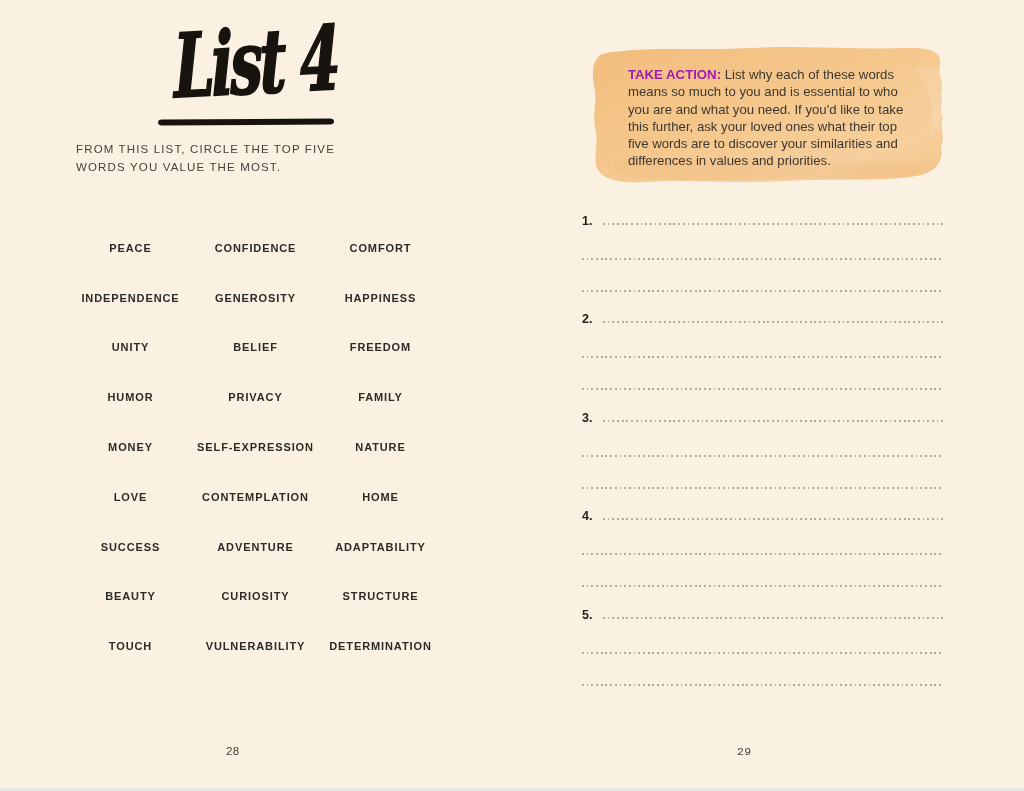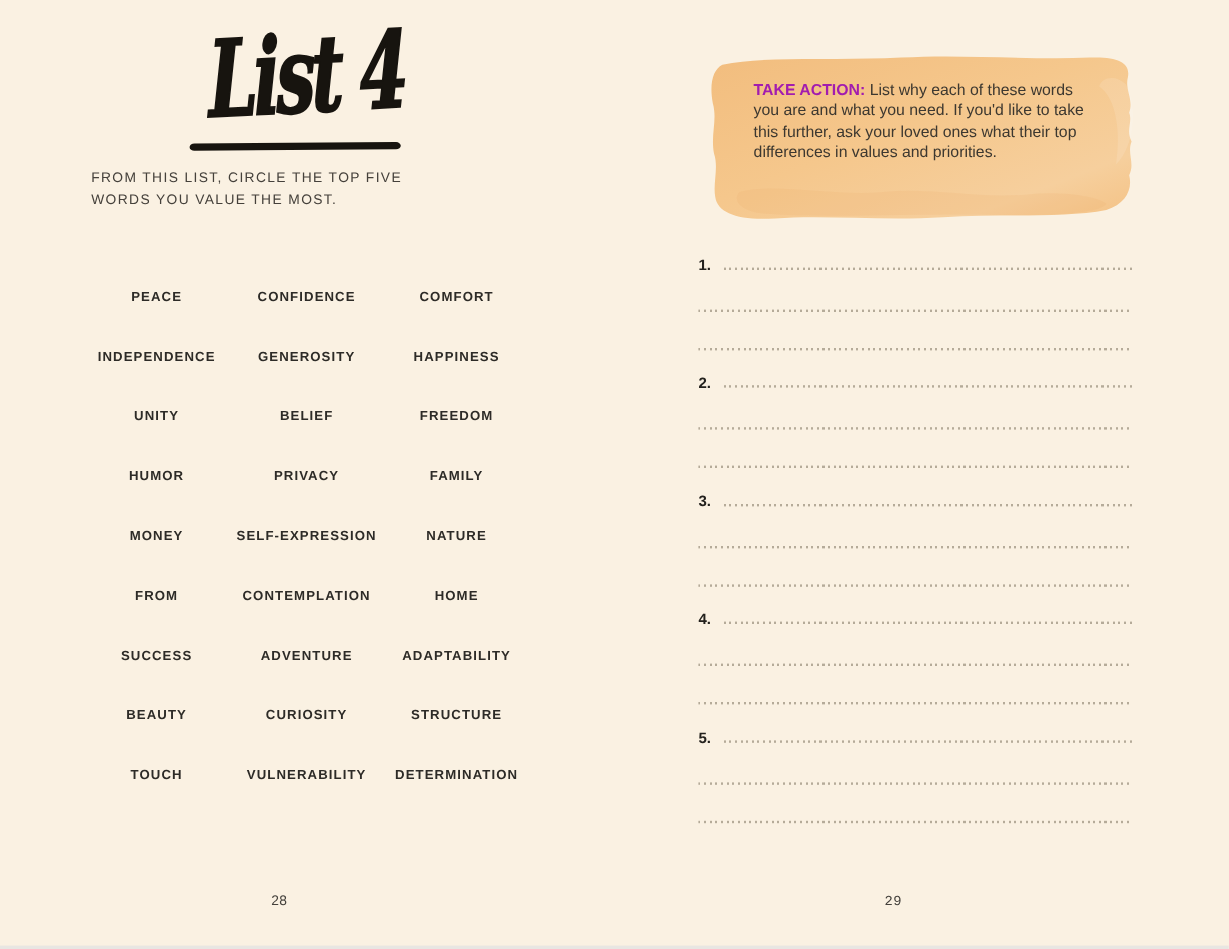--- a/index.html
+++ b/index.html
@@ -105,21 +105,21 @@
   <span class="word">HAPPINESS</span>
   <span class="word">UNITY</span>
   <span class="word">BELIEF</span>
   <span class="word">FREEDOM</span>
   <span class="word">HUMOR</span>
   <span class="word">PRIVACY</span>
   <span class="word">FAMILY</span>
   <span class="word">MONEY</span>
   <span class="word">SELF-EXPRESSION</span>
   <span class="word">NATURE</span>
-  <span class="word">FROM</span>
+  <span class="word">LOVE</span>
   <span class="word">CONTEMPLATION</span>
   <span class="word">HOME</span>
   <span class="word">SUCCESS</span>
   <span class="word">ADVENTURE</span>
   <span class="word">ADAPTABILITY</span>
   <span class="word">BEAUTY</span>
   <span class="word">CURIOSITY</span>
   <span class="word">STRUCTURE</span>
   <span class="word">TOUCH</span>
   <span class="word">VULNERABILITY</span>
@@ -147,22 +147,24 @@
       C8,110 13,98 9,86 C6,70 12,58 8,44 C5,28 8,16 16,12 Z"></path>
     <path fill="#eaa963" opacity="0.15" d="
       M30,118 C60,110 110,122 150,118 C190,114 230,124 270,120
       C300,117 330,122 336,128 C330,136 290,138 240,137
       C180,136 100,140 50,136 C32,134 24,126 30,118 Z"></path>
     <path fill="#ffffff" opacity="0.12" d="
       M330,30 C345,40 348,70 344,95 C360,80 362,45 352,28 C344,20 332,22 330,30 Z"></path>
   </svg>
   <div class="ta-text">
     <div><span class="bold">TAKE ACTION:</span><span> List why each of these words</span></div>
+    <div>means so much to you and is essential to who</div>
     <div>you are and what you need. If you'd like to take</div>
     <div>this further, ask your loved ones what their top</div>
+    <div>five words are to discover your similarities and</div>
     <div>differences in values and priorities.</div>
   </div>
 </div>
 
 <div class="answer-block" style="top:214px">
   <div class="num-row">
     <span class="answer-num">1.</span>
     <div class="dotline"></div>
   </div>
   <div class="dotline"></div>

